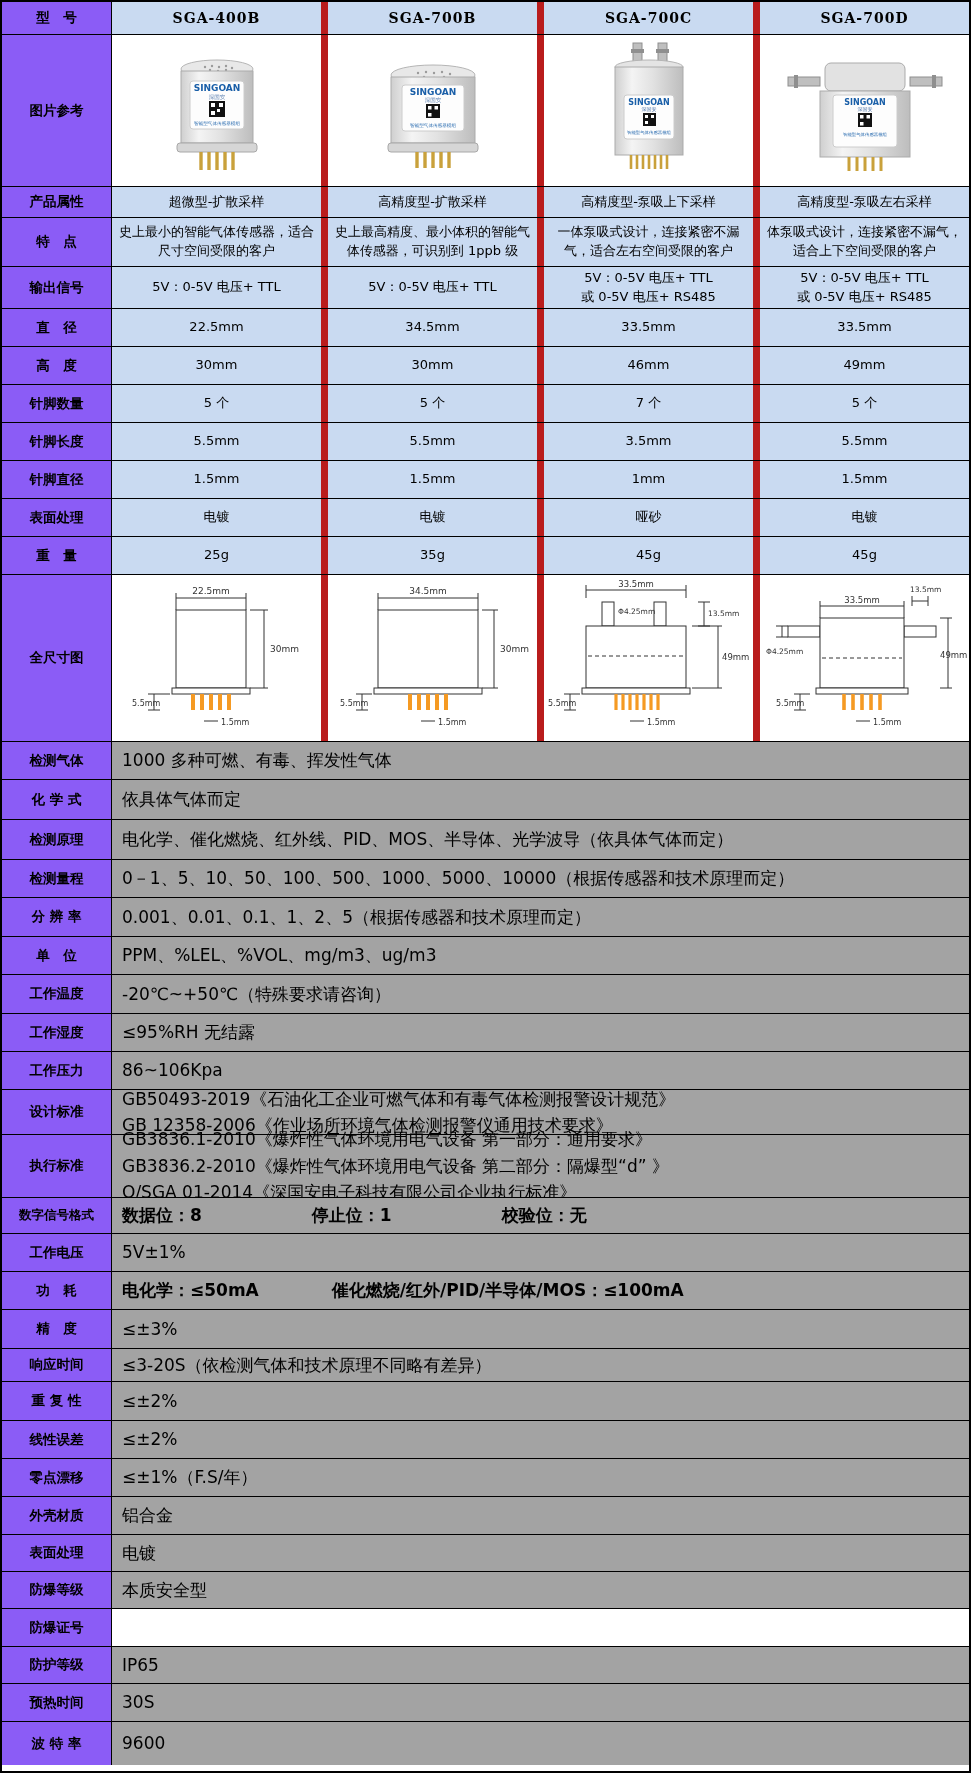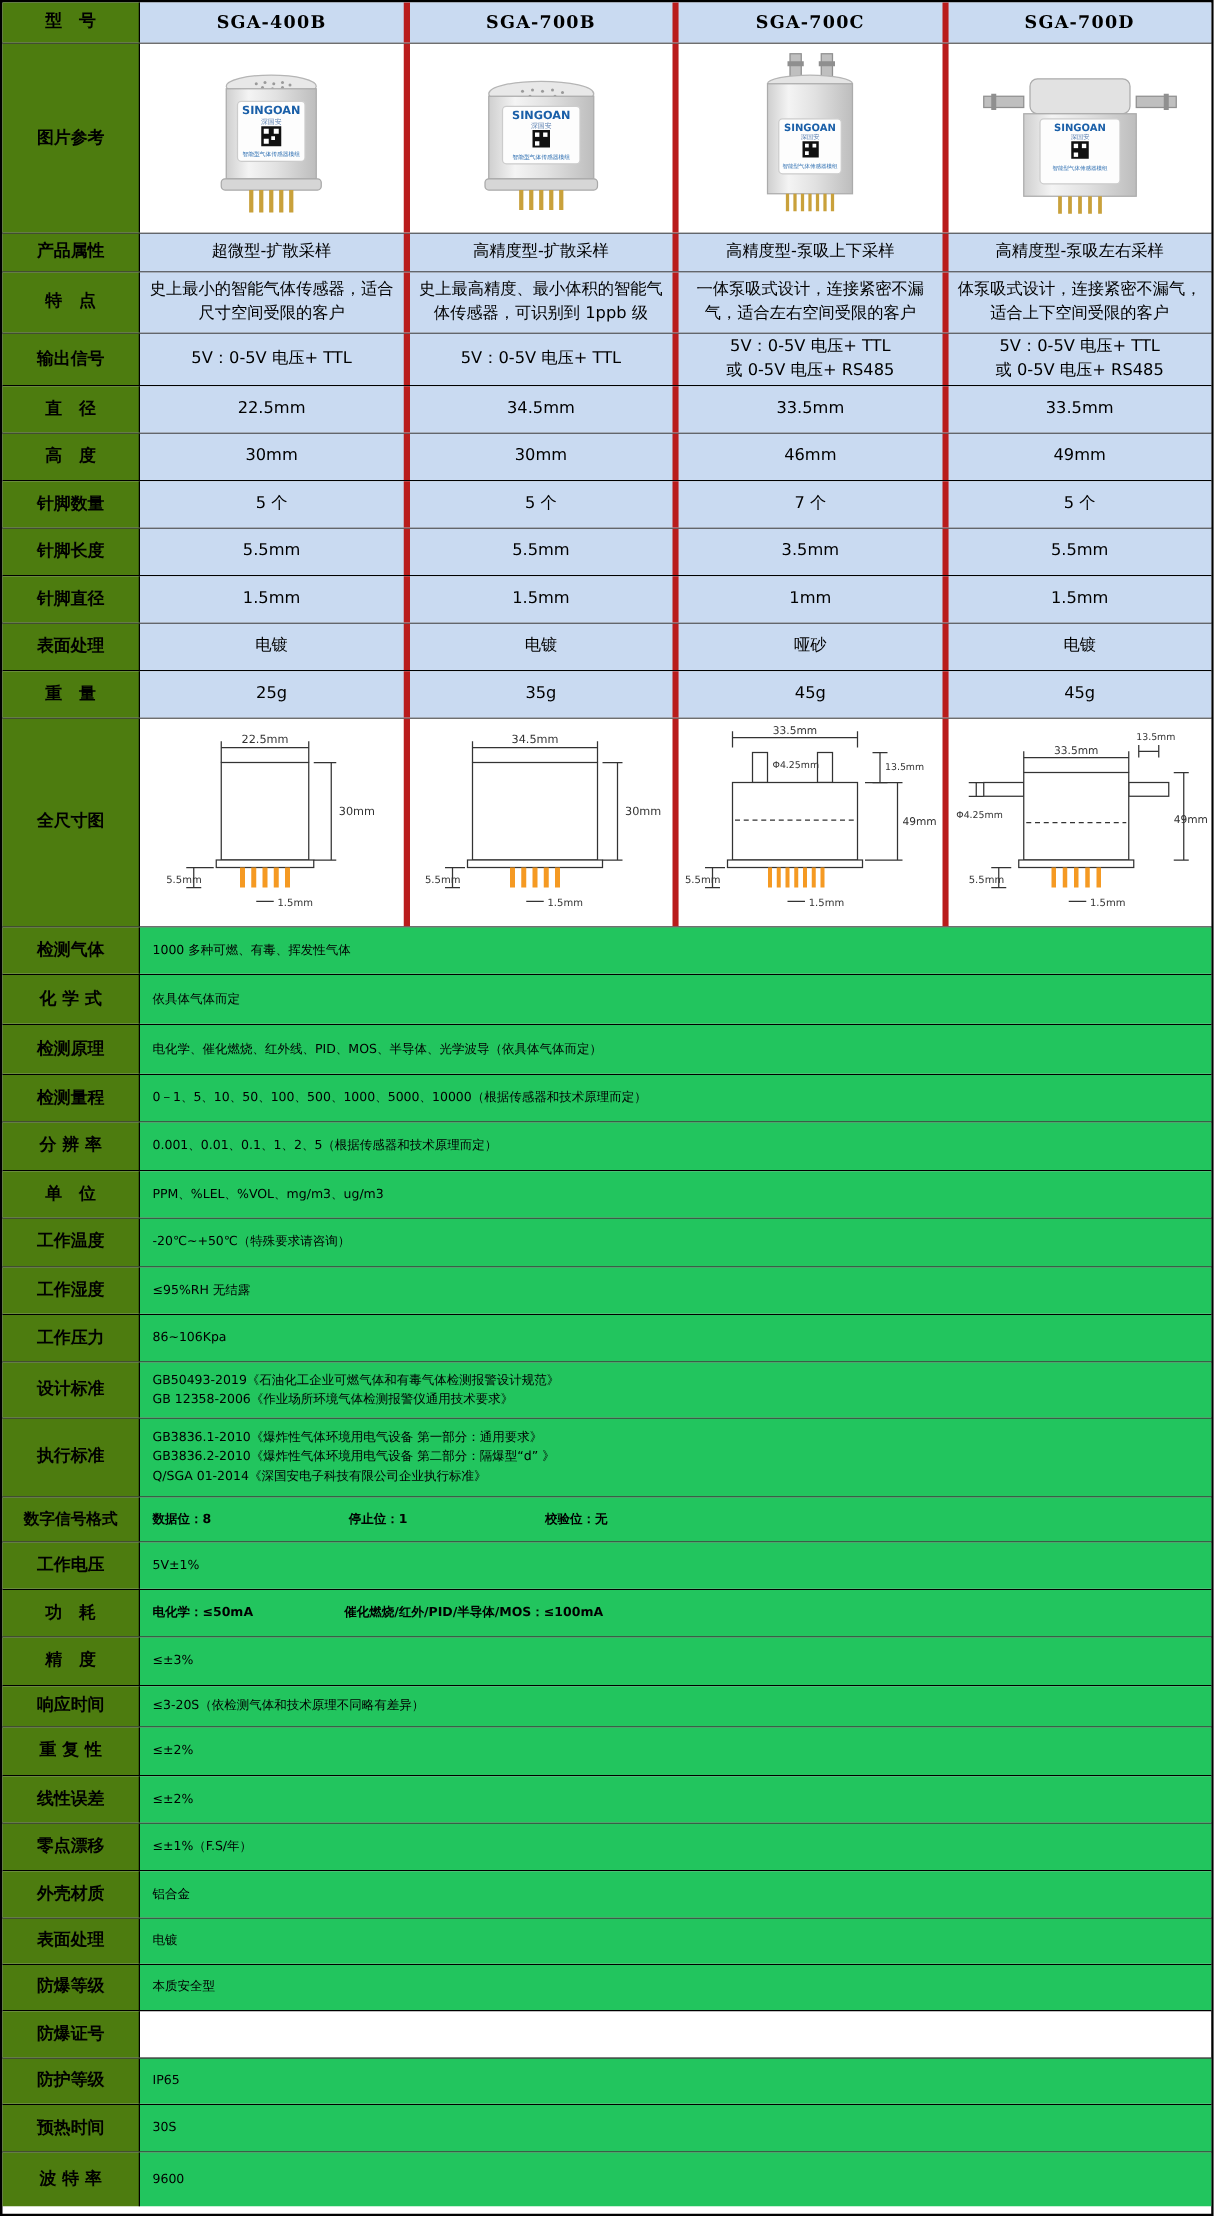--- a/index.html
+++ b/index.html
@@ -1,30 +1,30 @@
 <!DOCTYPE html>
 <html><head>
 <meta charset="utf-8">
 <style>
   html,body{margin:0;padding:0;background:#fff;}
   body{font-family:"DejaVu Sans","Liberation Sans",sans-serif;color:#000;}
   .sheet{width:971px;height:1773px;box-sizing:border-box;border:2px solid #000;background:#fff;}
   .row{display:flex;width:100%;box-sizing:border-box;border-bottom:1px solid #000;}
   .row:last-child{border-bottom:none;}
-  .lbl{width:110px;min-width:110px;box-sizing:border-box;background:#4d7c0f;border-right:1px solid #000;
+  .lbl{width:110px;min-width:110px;box-sizing:border-box;background:#8b5cf6;border-right:1px solid #000;
        display:flex;align-items:center;justify-content:center;text-align:center;
        font-weight:bold;font-size:13.5px;line-height:1.3;padding:2px;}
-  .cell{flex:1 1 0;box-sizing:border-box;background:#c9daf1;border-right:5px solid #b91c1c;
+  .cell{flex:1 1 0;box-sizing:border-box;background:#c9daf1;border-right:7px solid #b91c1c;
         display:flex;flex-direction:column;align-items:center;justify-content:center;
         text-align:center;font-size:13px;line-height:1.45;padding:2px 6px;}
   .cell:last-child,.span:last-child{border-right:none;}
   .cell.white{background:#fff;padding:0;}
   .cell.hdr{font-family:"DejaVu Serif","Liberation Serif",serif;font-weight:bold;font-size:14px;letter-spacing:1px;}
-  .span{flex:1 1 0;box-sizing:border-box;background:#22c55e;display:flex;flex-direction:column;
-        align-items:flex-start;justify-content:center;text-align:center;font-size:10px;line-height:1.55;
+  .span{flex:1 1 0;box-sizing:border-box;background:#a3a3a3;display:flex;flex-direction:column;
+        align-items:flex-start;justify-content:center;text-align:center;font-size:17px;line-height:1.55;
         padding:2px 4px 2px 10px;}
   .span .seg-row{display:flex;flex-direction:row;align-items:center;font-weight:bold;}
   .seg{margin-right:110px;}
   .seg.narrow{margin-right:73px;}
   .seg:last-child{margin-right:0;}
   svg{display:block;}
   svg text{font-family:"DejaVu Sans","Liberation Sans",sans-serif;}
 </style>
 </head>
 <body>

